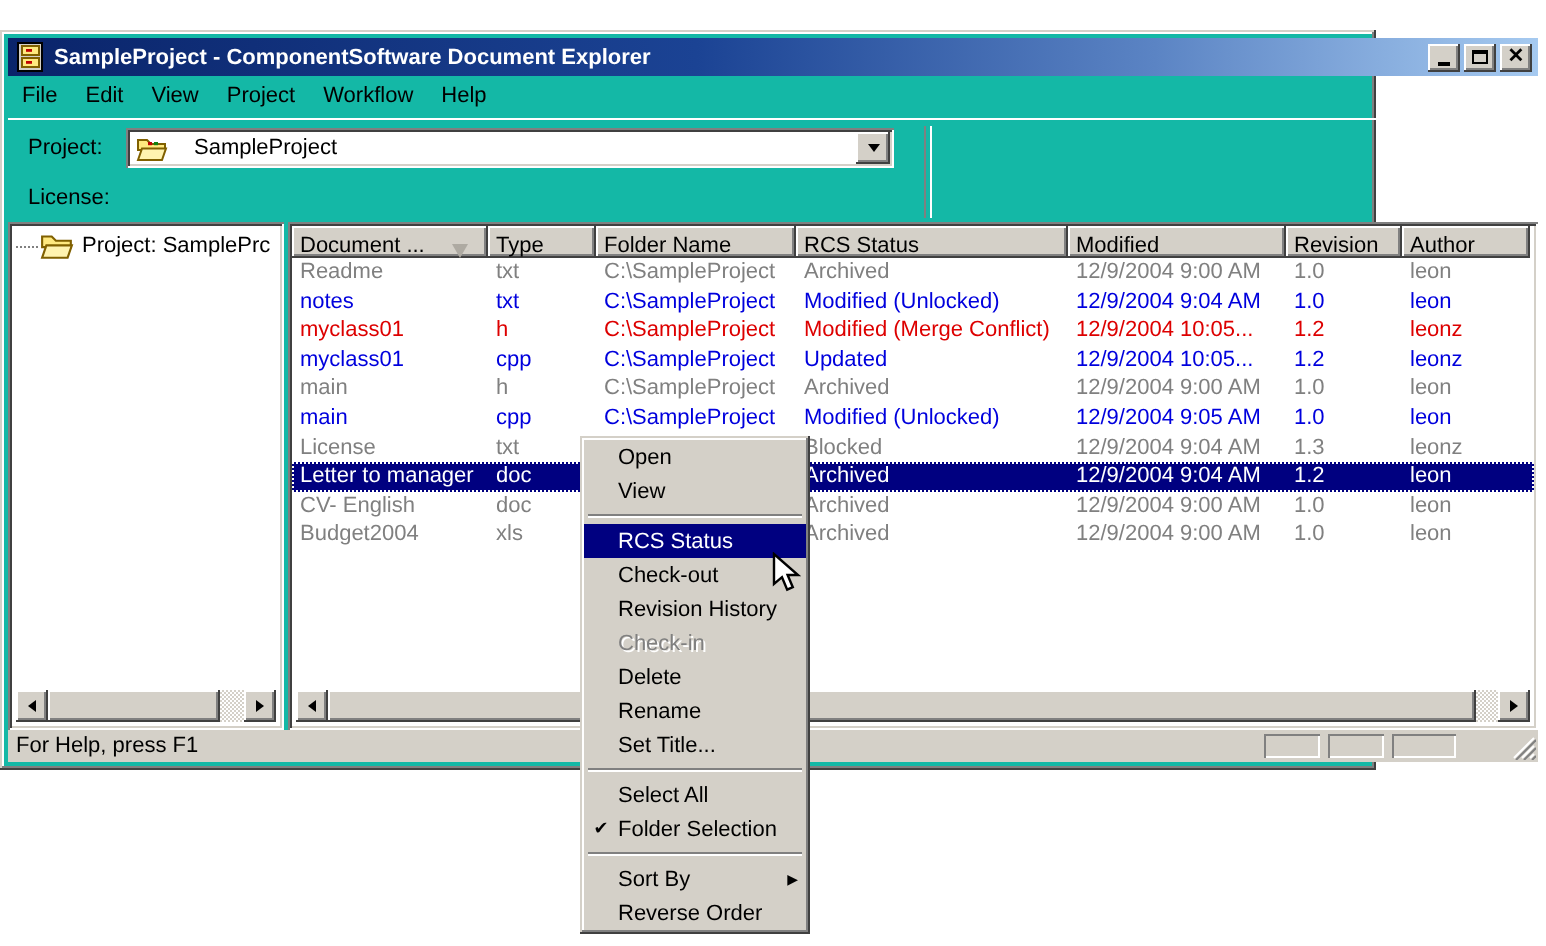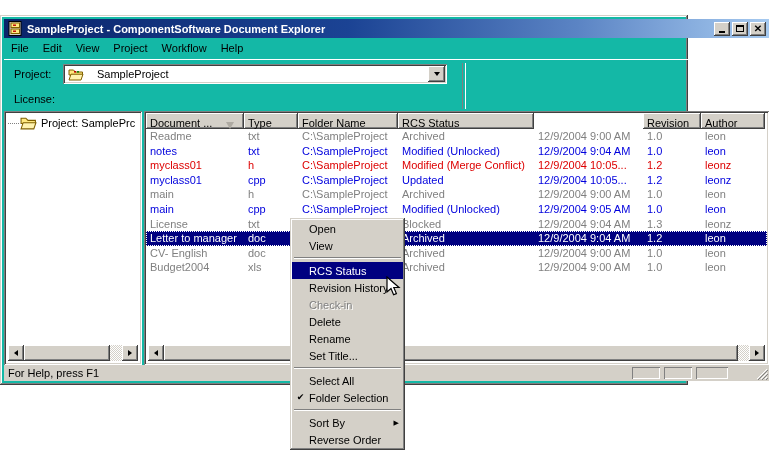--- a/index.html
+++ b/index.html
@@ -188,20 +188,23 @@
             </div>
             <div class="hcell" style="left: 98px; width: 54px;">
               <span class="hlabel">Type</span>
             </div>
             <div class="hcell" style="left: 152px; width: 100px;">
               <span class="hlabel">Folder Name</span>
             </div>
             <div class="hcell" style="left: 252px; width: 136px;">
               <span class="hlabel">RCS Status</span>
             </div>
+            <div class="hcell" style="left: 388px; width: 109px;">
+              <span class="hlabel">Modified</span>
+            </div>
             <div class="hcell" style="left: 497px; width: 58px;">
               <span class="hlabel">Revision</span>
             </div>
             <div class="hcell" style="left: 555px; width: 64px;">
               <span class="hlabel">Author</span>
             </div>
           </div>
         <div>
             <div class="trow c-gray" style="top: 16px;">
               <div class="cell" style="left: 0px; width: 98px;">Readme</div>
@@ -331,20 +334,24 @@
         <span class="mcheck"></span>
         <span class="mlabel">View</span>
       </div>
       <div class="msep"></div>
       <div class="mitem hi">
         <span class="mcheck"></span>
         <span class="mlabel">RCS Status</span>
       </div>
       <div class="mitem">
         <span class="mcheck"></span>
+        <span class="mlabel">Check-out</span>
+      </div>
+      <div class="mitem">
+        <span class="mcheck"></span>
         <span class="mlabel">Revision History</span>
       </div>
       <div class="mitem dis">
         <span class="mcheck"></span>
         <span class="mlabel">Check-in</span>
       </div>
       <div class="mitem">
         <span class="mcheck"></span>
         <span class="mlabel">Delete</span>
       </div>

